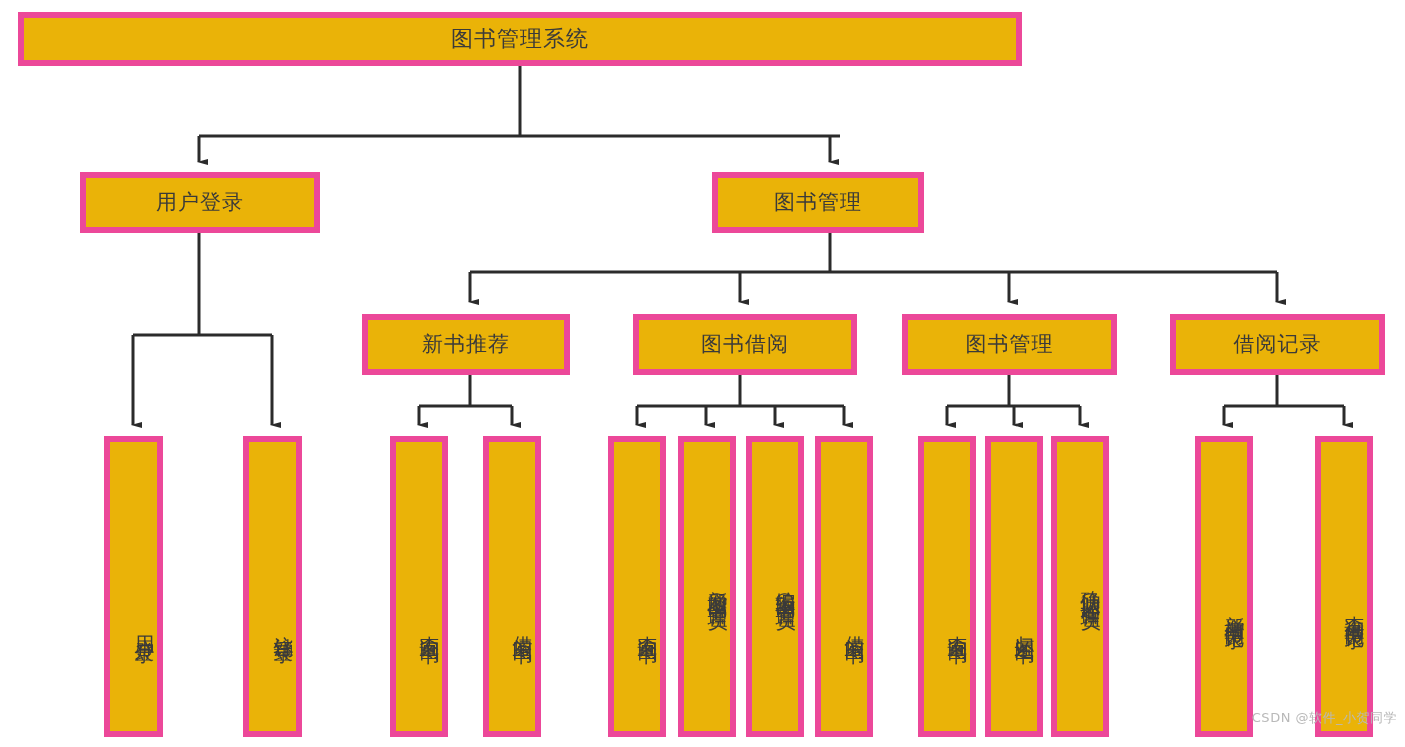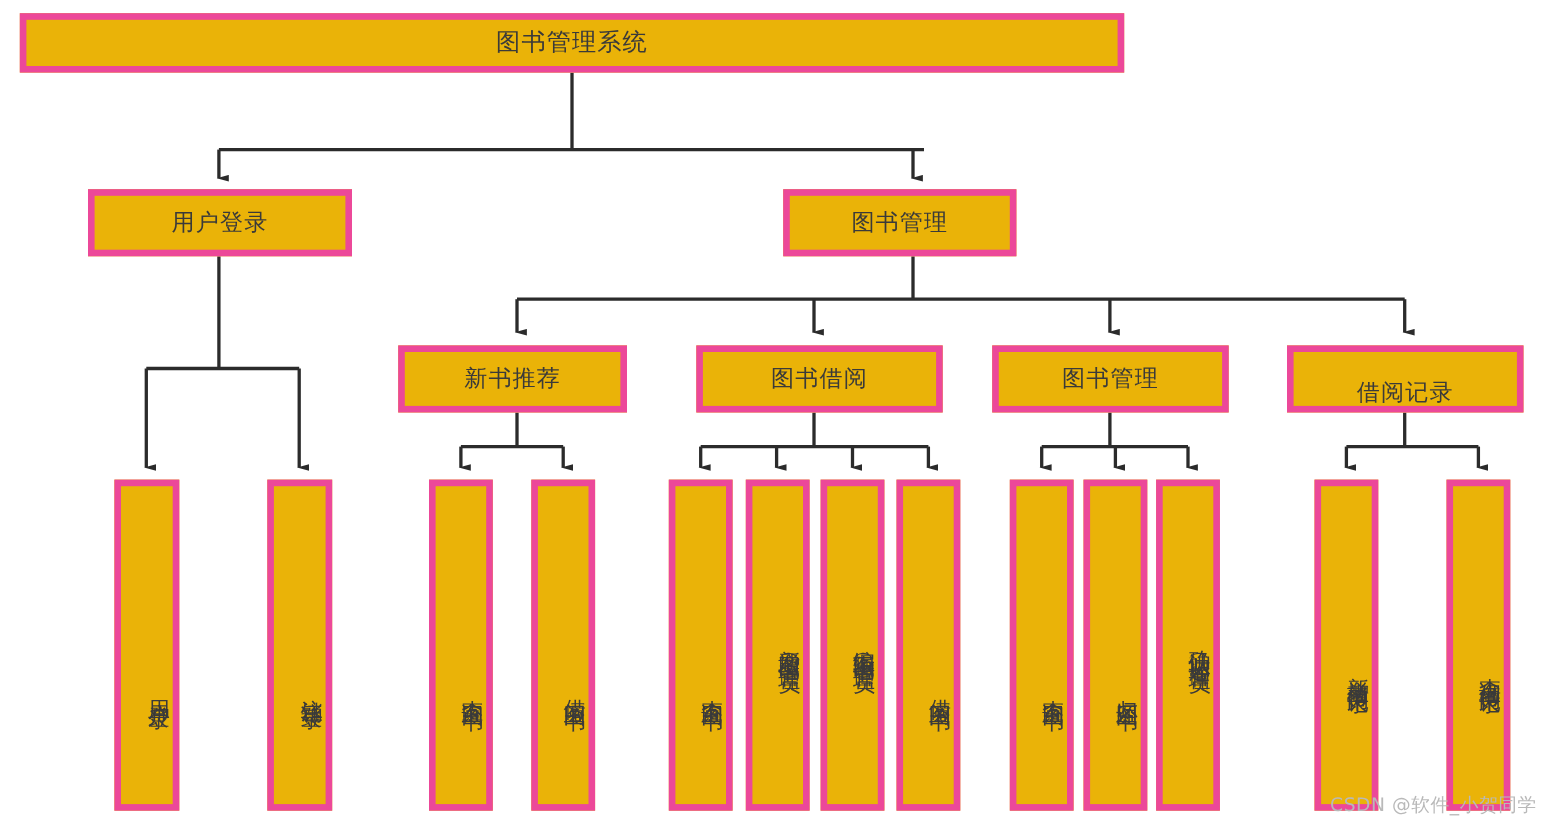--- a/index.html
+++ b/index.html
@@ -58,22 +58,22 @@
   .node.vert.tall-text {
     align-items: flex-start;
     padding-top: 4px;
   }
   .node-label {
     display: block;
   }
   .watermark {
     position: absolute;
     right: 8px;
-    bottom: 4px;
-    font-size: 17px;
+    bottom: 20px;
+    font-size: 13px;
     color: #b9b9b9;
     letter-spacing: 0.5px;
     white-space: nowrap;
     font-family: "DejaVu Sans", "Liberation Sans", sans-serif;
   }
 </style>
 </head>
 <body>
 
 <div id="diagram-root">
@@ -141,21 +141,21 @@
 
   <div class="node horiz" style="left:362px; top:314px; width:208px; height:61px;">
     <span class="node-label">新书推荐</span>
   </div>
   <div class="node horiz" style="left:633px; top:314px; width:224px; height:61px;">
     <span class="node-label">图书借阅</span>
   </div>
   <div class="node horiz" style="left:902px; top:314px; width:215px; height:61px;">
     <span class="node-label">图书管理</span>
   </div>
-  <div class="node horiz" style="left:1170px; top:314px; width:215px; height:61px;align-items:flex-end;">
+  <div class="node horiz" style="left:1170px; top:314px; width:215px; height:61px;">
     <span class="node-label">借阅记录</span>
   </div>
 
   <div class="node vert" style="left:104px; top:436px; width:59px; height:301px; padding-top:78px;">
     <span class="node-label">用户登录</span>
   </div>
   <div class="node vert" style="left:243px; top:436px; width:59px; height:301px; padding-top:78px;">
     <span class="node-label">注销登录</span>
   </div>
 

